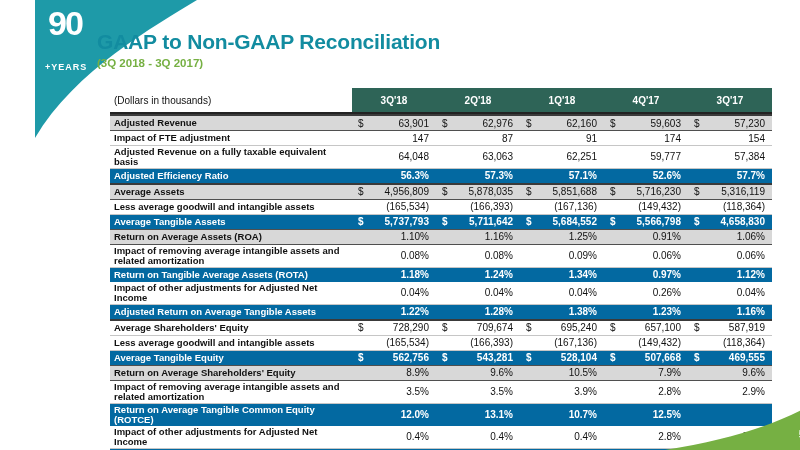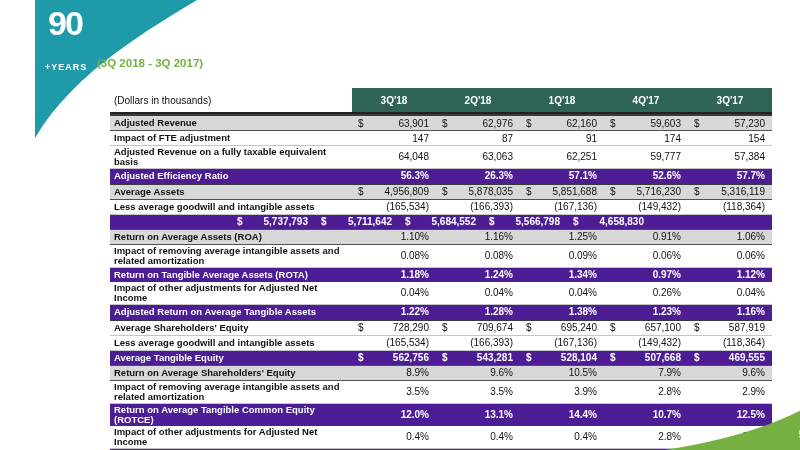--- a/index.html
+++ b/index.html
@@ -44,21 +44,21 @@
     font-size:9.5px; font-weight:bold; color:#111;
     display:flex; align-items:center; line-height:1.05;
   }
   .row .cell {
     width:84px; box-sizing:border-box; padding:0 7px 0 6px;
     display:flex; align-items:center; font-size:10px; color:#111;
   }
   .row .cell .val { margin-left:auto; white-space:nowrap; }
   .row.gray  { background:#d8d8d8; border-top:1px solid #4f4f4f; border-bottom:1px solid #4f4f4f;text-align:right; }
   .row.white { border-bottom:1px solid #c6c6c6; }
-  .row.teal  { background:#4c1d95;justify-content:center; }
+  .row.teal  { background:#0369a1; }
   .row.teal .label, .row.teal .cell { color:#fff; }
   .row.teal .cell { font-weight:bold; }
   .row.section { border-top:2px solid #3a3a3a; }
   
   .footer-svg { position:absolute; right:0; bottom:0; }
   .page-number {
     position:absolute; right:24px; bottom:10px;
     color:#fff; font-weight:bold; font-size:11px;
   }
 </style>
@@ -66,20 +66,21 @@
 <body>
 
 <div class="slide">
 
   <svg class="corner-svg" width="170" height="140" viewBox="0 0 170 140">
     <path d="M0,0 L162,0 C120,26 40,70 0,138 Z" fill="#1e9aa8"></path>
   </svg>
   <div class="logo-number">90</div>
   <div class="logo-caption">+YEARS</div>
 
+  <h1 class="page-title">GAAP to Non-GAAP Reconciliation</h1>
   <div class="page-subtitle">(3Q 2018 - 3Q 2017)</div>
 
   <div class="tbl">
     <div class="tbl-header">
       <div class="unit-cell">(Dollars in thousands)</div>
       <div class="col-heads" id="col-heads">
           <div class="col-head">3Q'18</div>
           <div class="col-head">2Q'18</div>
           <div class="col-head">1Q'18</div>
           <div class="col-head">4Q'17</div>
@@ -145,21 +146,21 @@
           <div class="cell">
             <span class="val">57,384</span>
           </div>
         </div>
         <div class="row teal">
           <div class="label">Adjusted Efficiency Ratio</div>
           <div class="cell">
             <span class="val">56.3%</span>
           </div>
           <div class="cell">
-            <span class="val">26.3%</span>
+            <span class="val">57.3%</span>
           </div>
           <div class="cell">
             <span class="val">57.1%</span>
           </div>
           <div class="cell">
             <span class="val">52.6%</span>
           </div>
           <div class="cell">
             <span class="val">57.7%</span>
           </div>
@@ -199,20 +200,21 @@
             <span class="val">(167,136)</span>
           </div>
           <div class="cell">
             <span class="val">(149,432)</span>
           </div>
           <div class="cell">
             <span class="val">(118,364)</span>
           </div>
         </div>
         <div class="row teal">
+          <div class="label">Average Tangible Assets</div>
           <div class="cell">
             <span class="dollar">$</span>
             <span class="val">5,737,793</span>
           </div>
           <div class="cell">
             <span class="dollar">$</span>
             <span class="val">5,711,642</span>
           </div>
           <div class="cell">
             <span class="dollar">$</span>
@@ -417,23 +419,20 @@
             <span class="val">2.9%</span>
           </div>
         </div>
         <div class="row teal">
           <div class="label">Return on Average Tangible Common Equity (ROTCE)</div>
           <div class="cell">
             <span class="val">12.0%</span>
           </div>
           <div class="cell">
             <span class="val">13.1%</span>
-          </div>
-          <div class="cell">
-            <span class="val">14.4%</span>
           </div>
           <div class="cell">
             <span class="val">10.7%</span>
           </div>
           <div class="cell">
             <span class="val">12.5%</span>
           </div>
         </div>
         <div class="row white">
           <div class="label">Impact of other adjustments for Adjusted Net Income</div>

